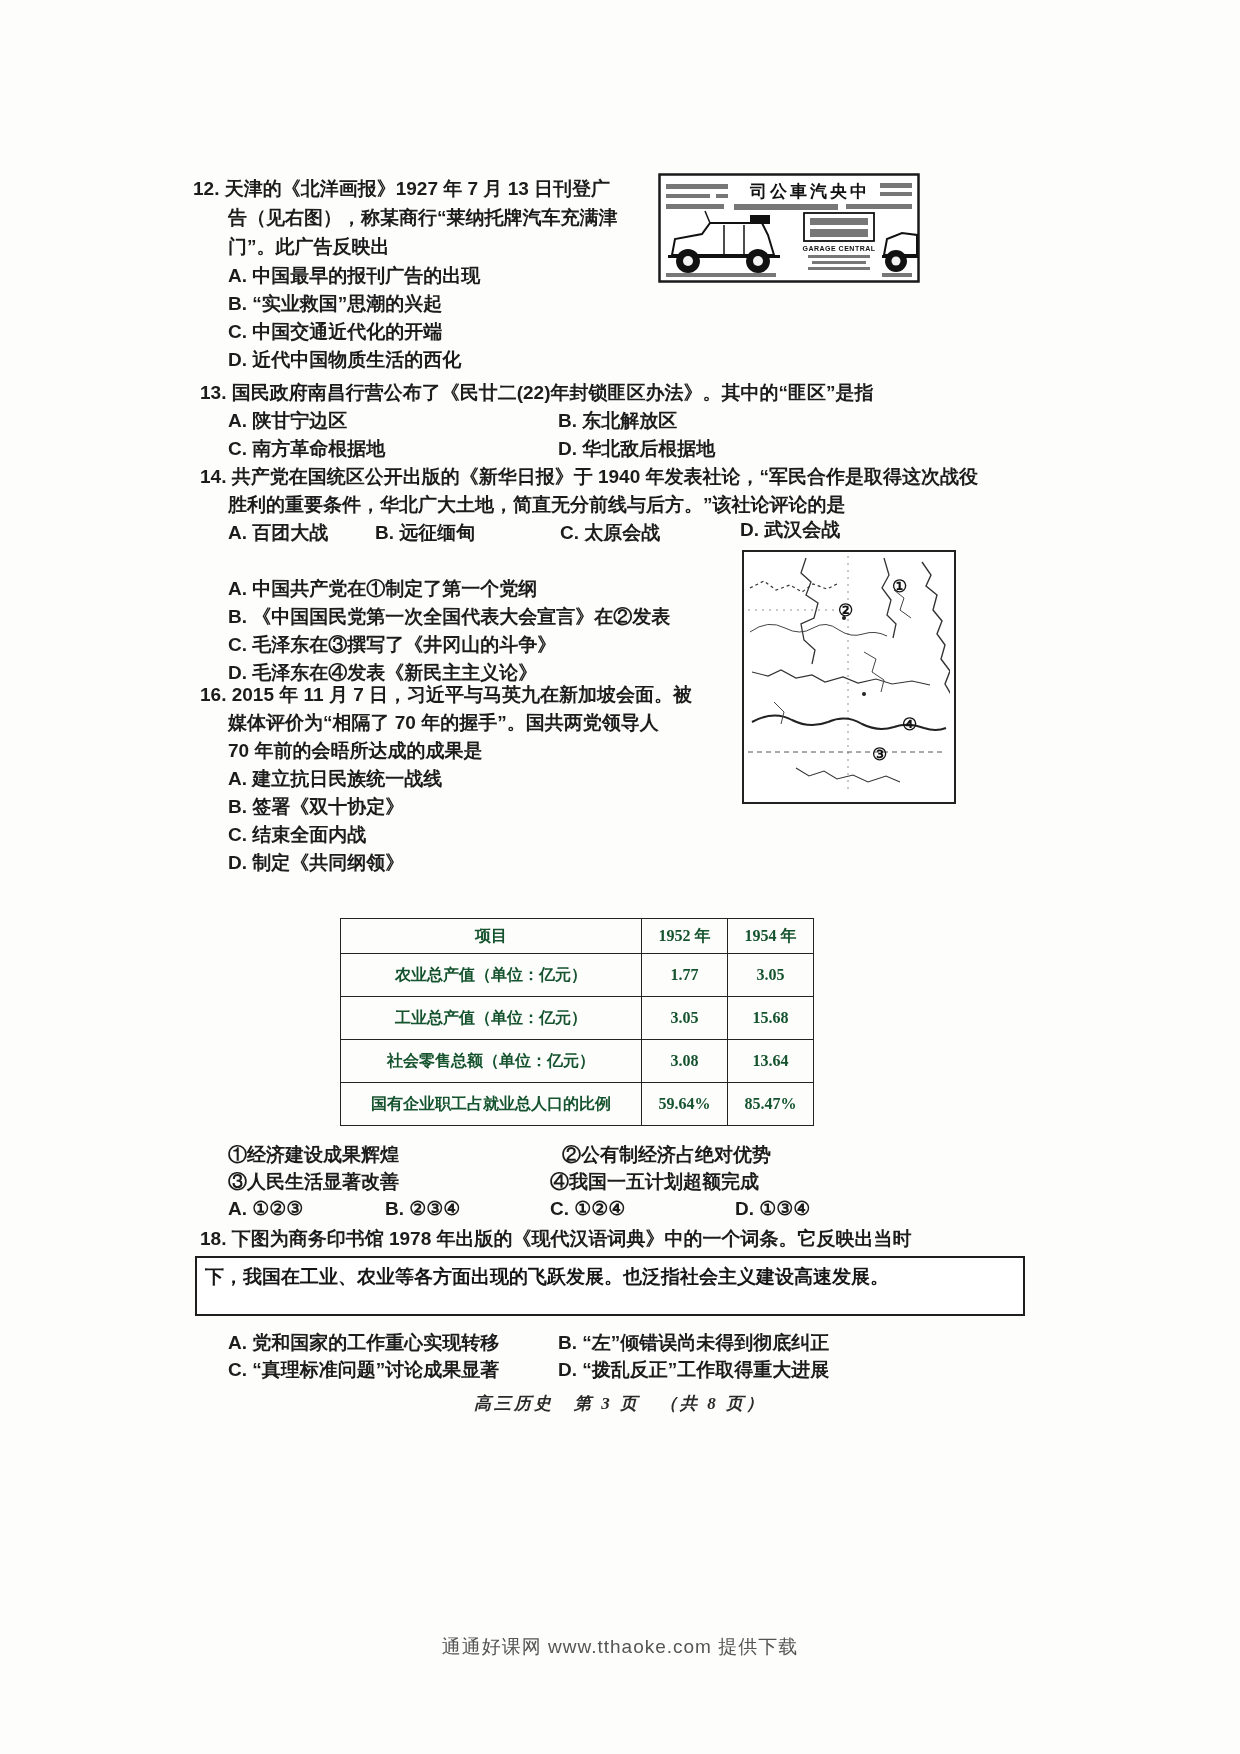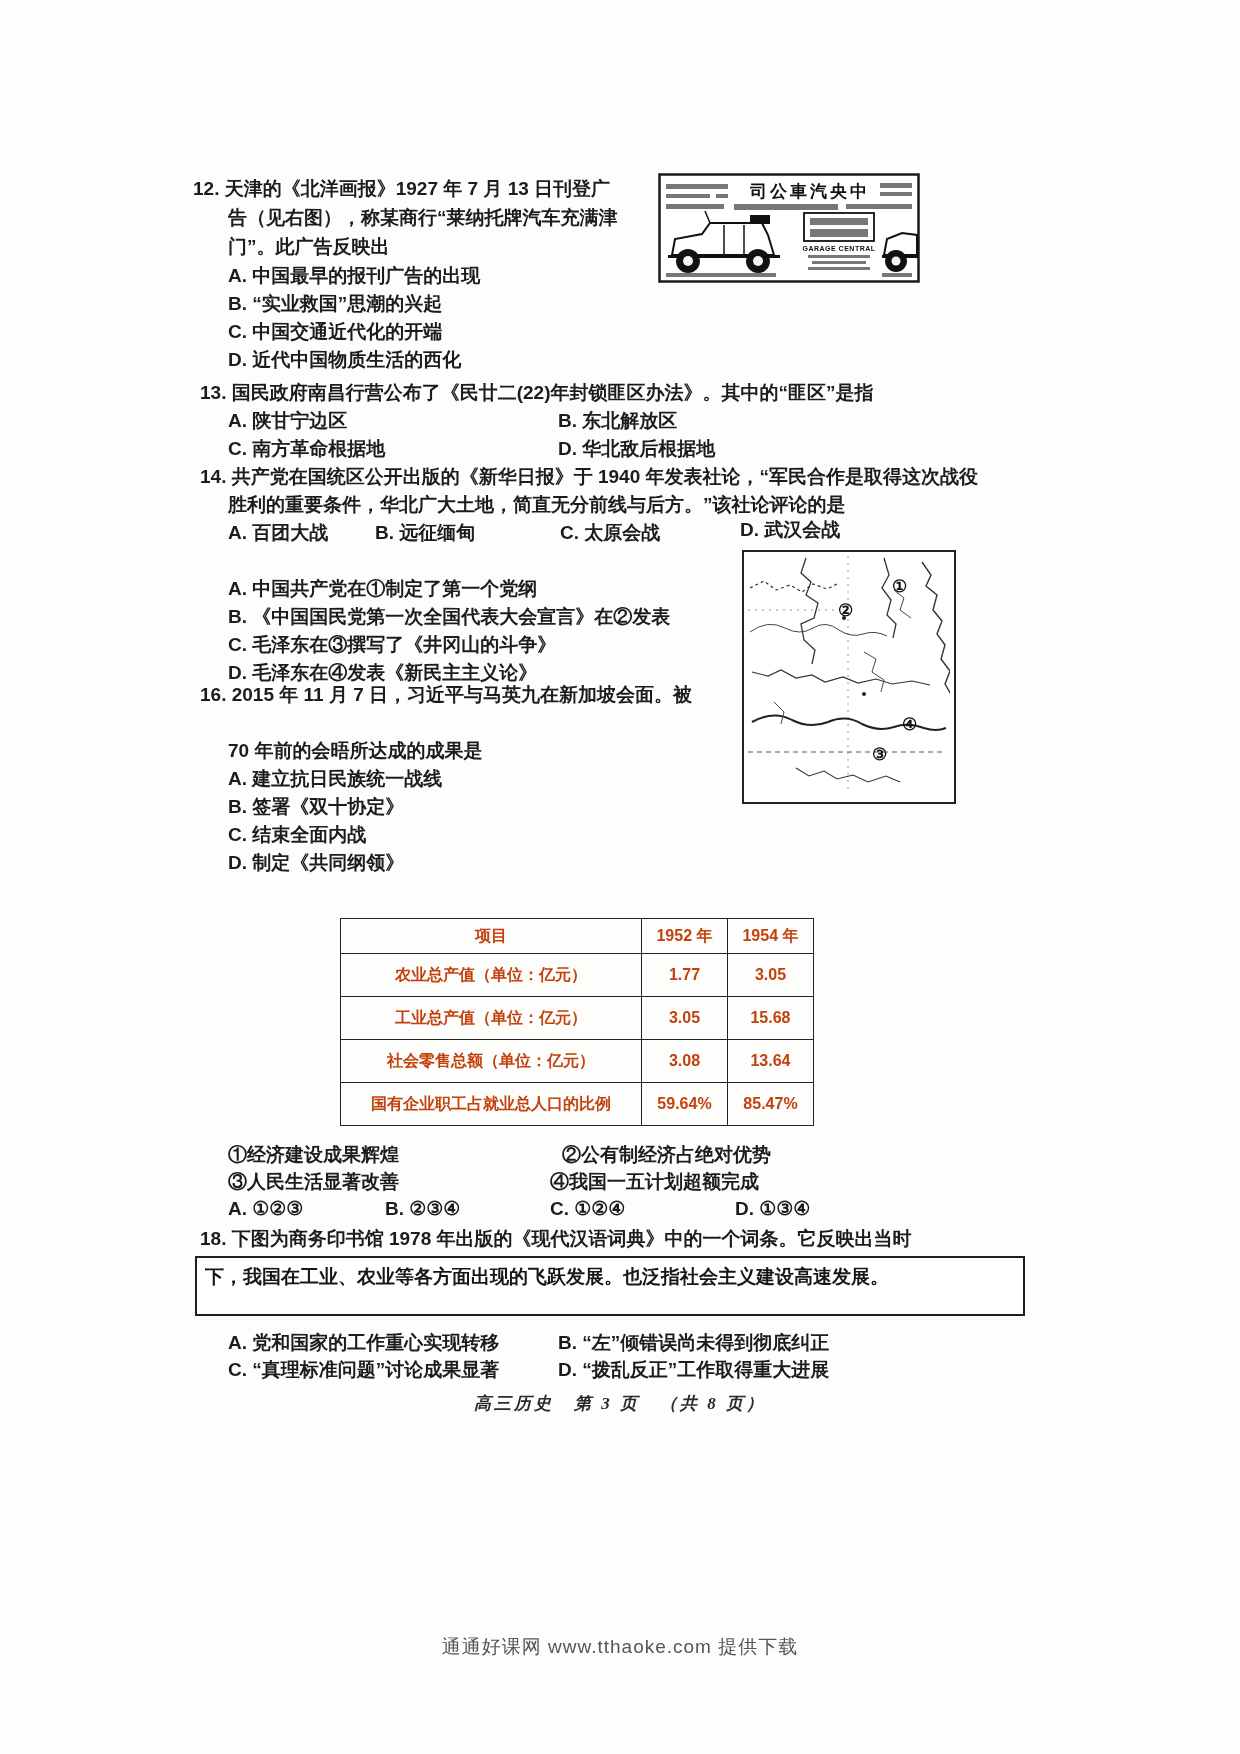--- a/index.html
+++ b/index.html
@@ -20,21 +20,21 @@
   .map-marker{
     position:absolute;font-size:17px;font-weight:700;color:#111;
   }
   .ad-box{position:absolute;left:658px;top:173px;width:262px;height:110px;}
   .stat-table{
     position:absolute;left:340px;top:918px;width:470px;
     border-collapse:collapse;table-layout:fixed;
   }
   .stat-table th,.stat-table td{
     border:1.8px solid #232323;text-align:center;vertical-align:middle;
-    font-size:16px;font-weight:700;color:#c2410c;padding:0;
+    font-size:16px;font-weight:700;color:#14532d;padding:0;font-family:Liberation Serif, serif;
   }
   .stat-table th{height:34px;}
   .stat-table td{height:42px;}
   .stat-table .c0{width:300px;}
   .stat-table .c1{width:85px;}
   .stat-table .c2{width:85px;}
   .dict-box{
     position:absolute;left:195px;top:1256px;width:830px;height:60px;
     border:2.5px solid #1e1e1e;background:#fff;
     padding:6px 8px 0 8px;box-sizing:border-box;
@@ -159,20 +159,21 @@
       <circle cx="100" cy="66" r="2" fill="#222"></circle>
       <circle cx="120" cy="142" r="2" fill="#222"></circle>
     </svg>
     <span class="map-marker" style="left:148px;top:24px;">①</span>
     <span class="map-marker" style="left:94px;top:48px;">②</span>
     <span class="map-marker" style="left:128px;top:192px;">③</span>
     <span class="map-marker" style="left:158px;top:162px;">④</span>
   </div>
 
   <div class="t abs" style="left:200px;top:682px;">16. 2015 年 11 月 7 日，习近平与马英九在新加坡会面。被</div>
+  <div class="t abs" style="left:228px;top:710px;">媒体评价为“相隔了 70 年的握手”。国共两党领导人</div>
   <div class="t abs" style="left:228px;top:738px;">70 年前的会晤所达成的成果是</div>
   <div class="t abs" style="left:228px;top:766px;">A. 建立抗日民族统一战线</div>
   <div class="t abs" style="left:228px;top:794px;">B. 签署《双十协定》</div>
   <div class="t abs" style="left:228px;top:822px;">C. 结束全面内战</div>
   <div class="t abs" style="left:228px;top:850px;">D. 制定《共同纲领》</div>
 
 
   <table class="stat-table">
     <thead>
       <tr>

